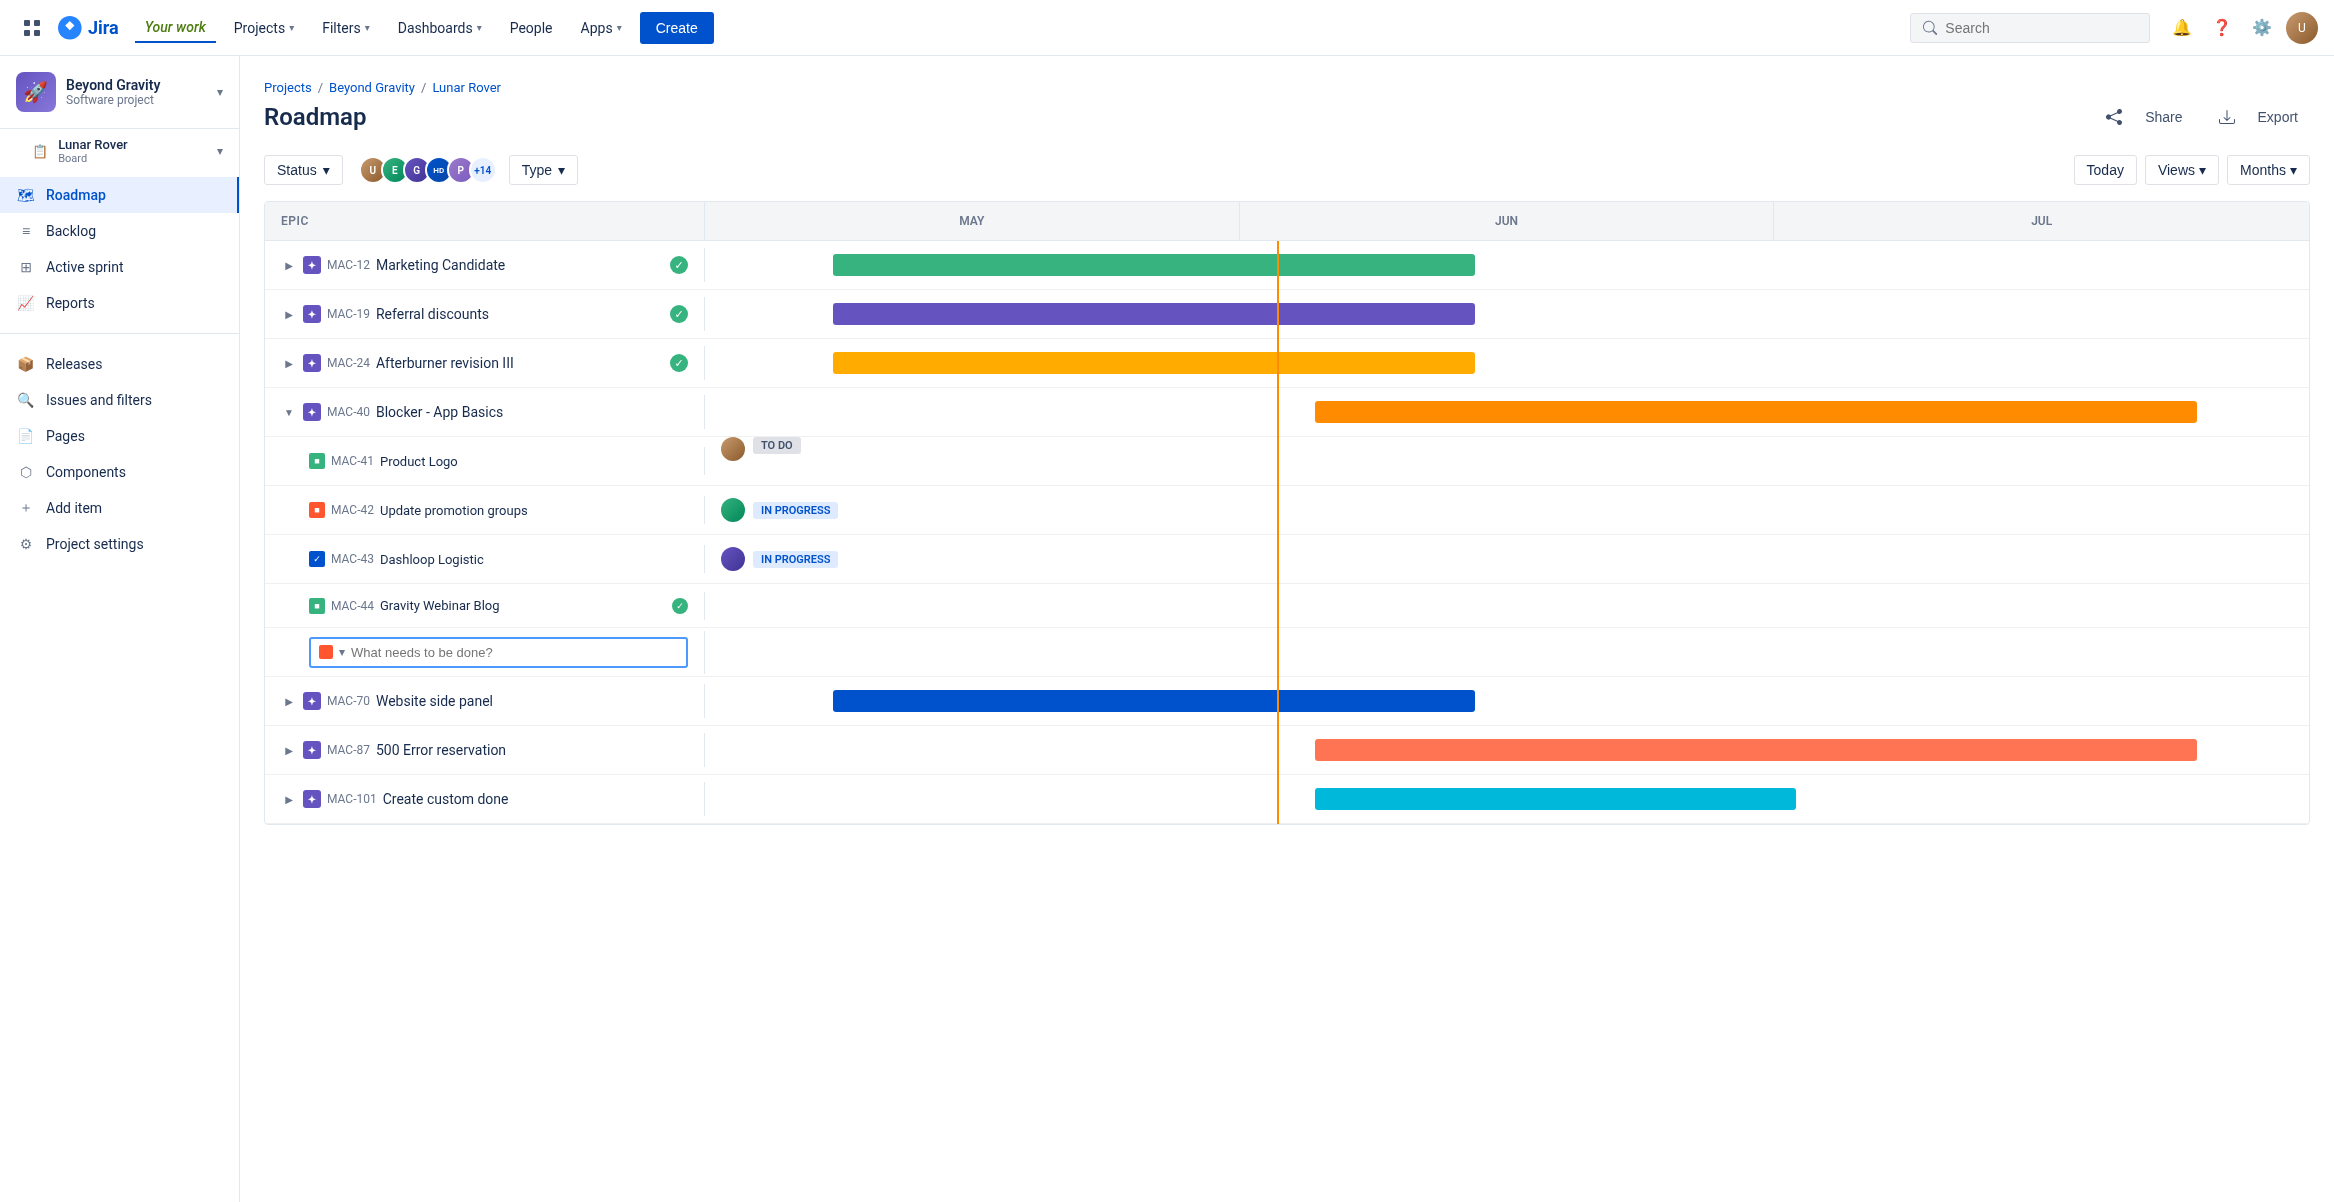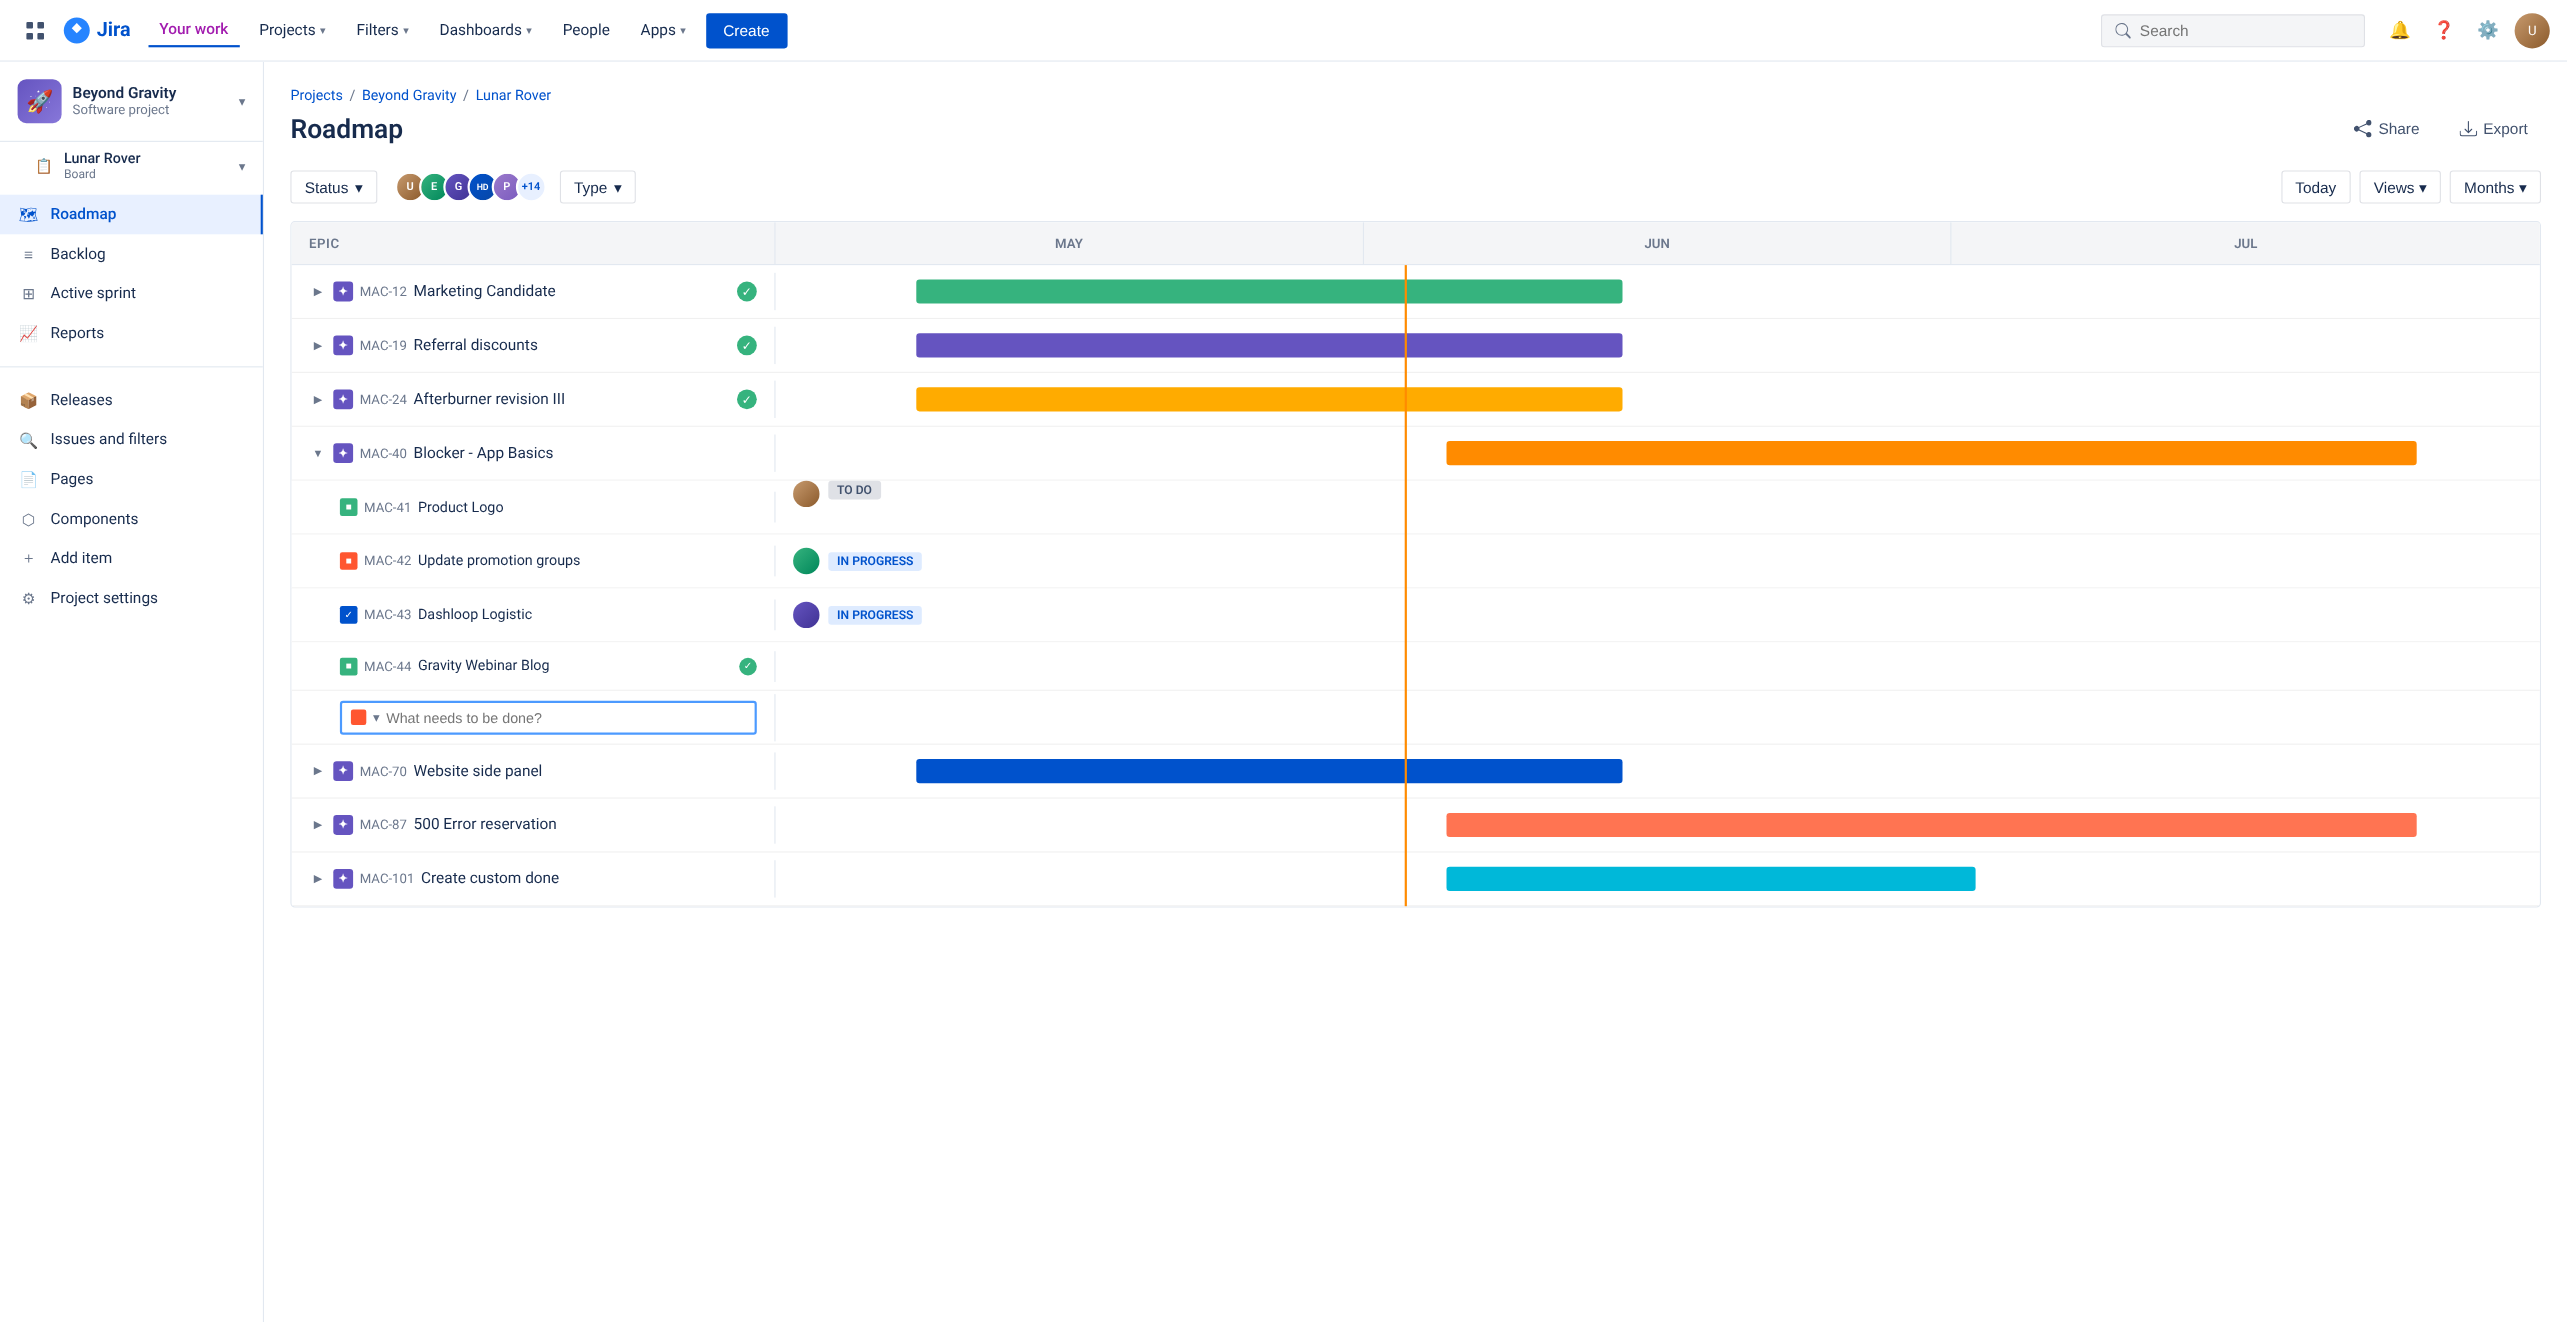--- a/index.html
+++ b/index.html
@@ -8,21 +8,21 @@
     
     .top-nav {
       display: flex; align-items: center; height: 56px;
       background: #fff; border-bottom: 1px solid #e2e8f0;
       padding: 0 16px; gap: 8px; position: fixed; top: 0; left: 0; right: 0; z-index: 100;
     }
     .nav-grid-icon { display: flex; align-items: center; gap: 4px; padding: 6px; cursor: pointer; color: #42526e; }
     .nav-logo { display: flex; align-items: center; gap: 4px; font-weight: 700; color: #0052cc; font-size: 18px; margin-right: 8px; }
     .nav-logo-icon { width: 28px; height: 28px; }
     .nav-link { padding: 6px 10px; color: #172b4d; font-size: 14px; cursor: pointer; border-radius: 3px; display: flex; align-items: center; gap: 4px; white-space: nowrap; }
-    .nav-link.active { color: #a21caf; border-bottom: 2px solid #0052cc; border-radius: 0; font-weight: 500; }
+    .nav-link.active { color: #4d7c0f; border-bottom: 2px solid #0052cc; border-radius: 0; font-weight: 500; font-style: italic; }
     .nav-link .chevron { font-size: 10px; color: #6b778c; }
     .nav-create { background: #0052cc; color: #fff; border: none; padding: 8px 16px; border-radius: 3px; font-size: 14px; font-weight: 500; cursor: pointer; }
     .nav-search { display: flex; align-items: center; gap: 8px; background: #f4f5f7; border: 1px solid #dfe1e6; border-radius: 3px; padding: 6px 12px; width: 240px; margin-left: auto; }
     .nav-search input { border: none; background: transparent; font-size: 14px; width: 100%; outline: none; color: #172b4d; }
     .nav-icons { display: flex; align-items: center; gap: 8px; margin-left: 8px; }
     .nav-icon-btn { width: 32px; height: 32px; display: flex; align-items: center; justify-content: center; border-radius: 50%; cursor: pointer; color: #42526e; font-size: 16px; }
     .avatar { width: 32px; height: 32px; border-radius: 50%; background: linear-gradient(135deg, #c79a6e, #8b5a2b); display: flex; align-items: center; justify-content: center; font-size: 12px; color: #fff; cursor: pointer; overflow: hidden; }
 
     
     .layout { display: flex; margin-top: 56px; height: calc(100vh - 56px); }
@@ -48,21 +48,21 @@
 
     
     .breadcrumb { display: flex; align-items: center; gap: 6px; font-size: 13px; color: #6b778c; margin-bottom: 8px; }
     .breadcrumb a { color: #0052cc; text-decoration: none; cursor: pointer; }
     .breadcrumb-sep { color: #6b778c; }
 
     
     .page-header { display: flex; align-items: center; justify-content: space-between; margin-bottom: 24px; }
     .page-title { font-size: 24px; font-weight: 600; color: #172b4d; }
     .page-actions { display: flex; align-items: center; gap: 12px; }
-    .action-btn { display: flex; align-items: center; gap: 6px; padding: 6px 12px; border: none; background: transparent; cursor: pointer; color: #42526e; font-size: 14px; border-radius: 3px; text-align: center; }
+    .action-btn { display: flex; align-items: center; gap: 23px; padding: 6px 12px; border: none; background: transparent; cursor: pointer; color: #42526e; font-size: 14px; border-radius: 3px; text-align: center; }
 
     
     .toolbar { display: flex; align-items: center; gap: 12px; margin-bottom: 16px; }
     .toolbar-right { margin-left: auto; display: flex; align-items: flex-start; gap: 8px; }
     .filter-btn { display: flex; align-items: center; gap: 6px; padding: 6px 12px; border: 1px solid #dfe1e6; background: #fff; cursor: pointer; color: #172b4d; font-size: 14px; border-radius: 3px; }
     .avatars-group { display: flex; align-items: center; margin-left: 4px; }
     .avatars-group .mini-avatar { width: 28px; height: 28px; border-radius: 50%; border: 2px solid #fff; margin-left: -6px; cursor: pointer; display: flex; align-items: center; justify-content: center; font-size: 10px; font-weight: 600; color: #fff; }
     .avatars-group .mini-avatar:first-child { margin-left: 0; }
     .more-avatars { width: 28px; height: 28px; border-radius: 50%; border: 2px solid #fff; background: #e8f0ff; color: #0052cc; font-size: 10px; font-weight: 600; display: flex; align-items: center; justify-content: center; margin-left: -6px; cursor: pointer; }
     .view-btn { display: flex; align-items: center; gap: 4px; padding: 6px 12px; border: 1px solid #dfe1e6; background: #fff; cursor: pointer; color: #172b4d; font-size: 14px; border-radius: 3px; }

